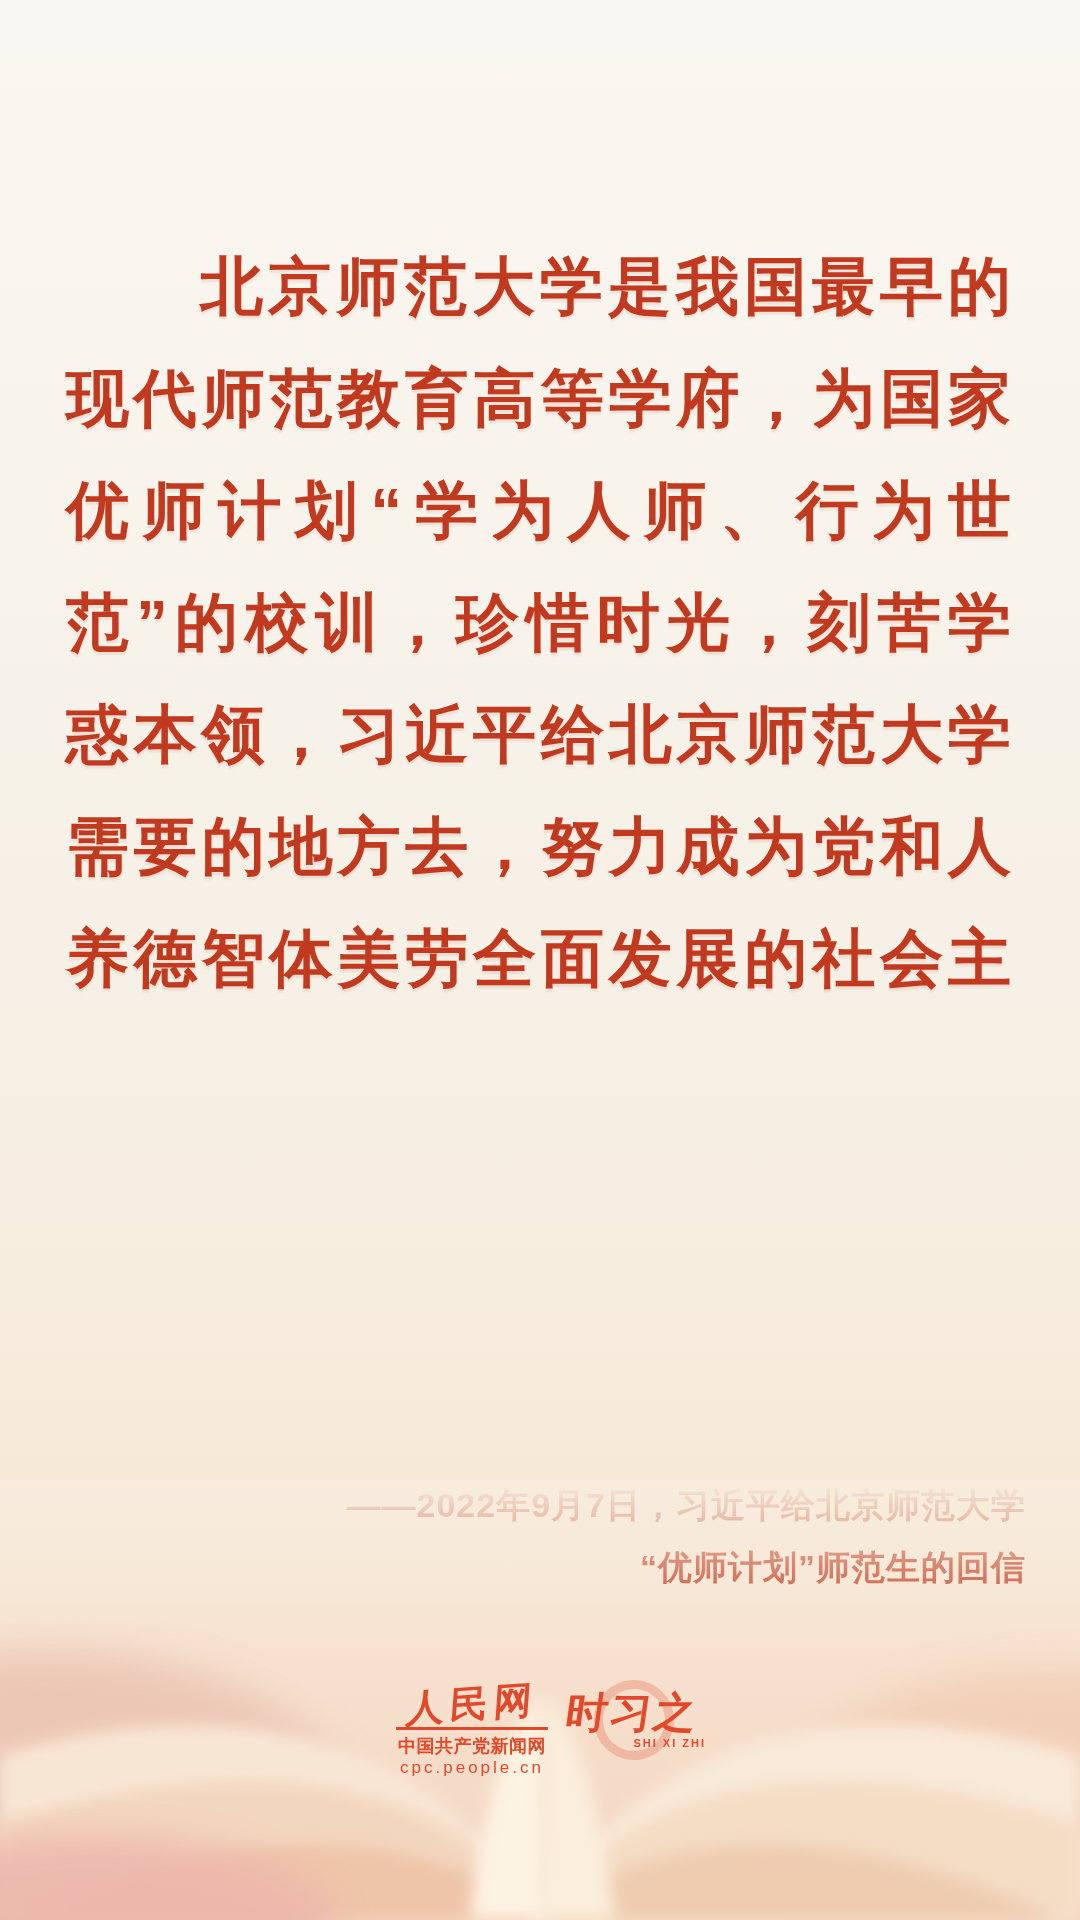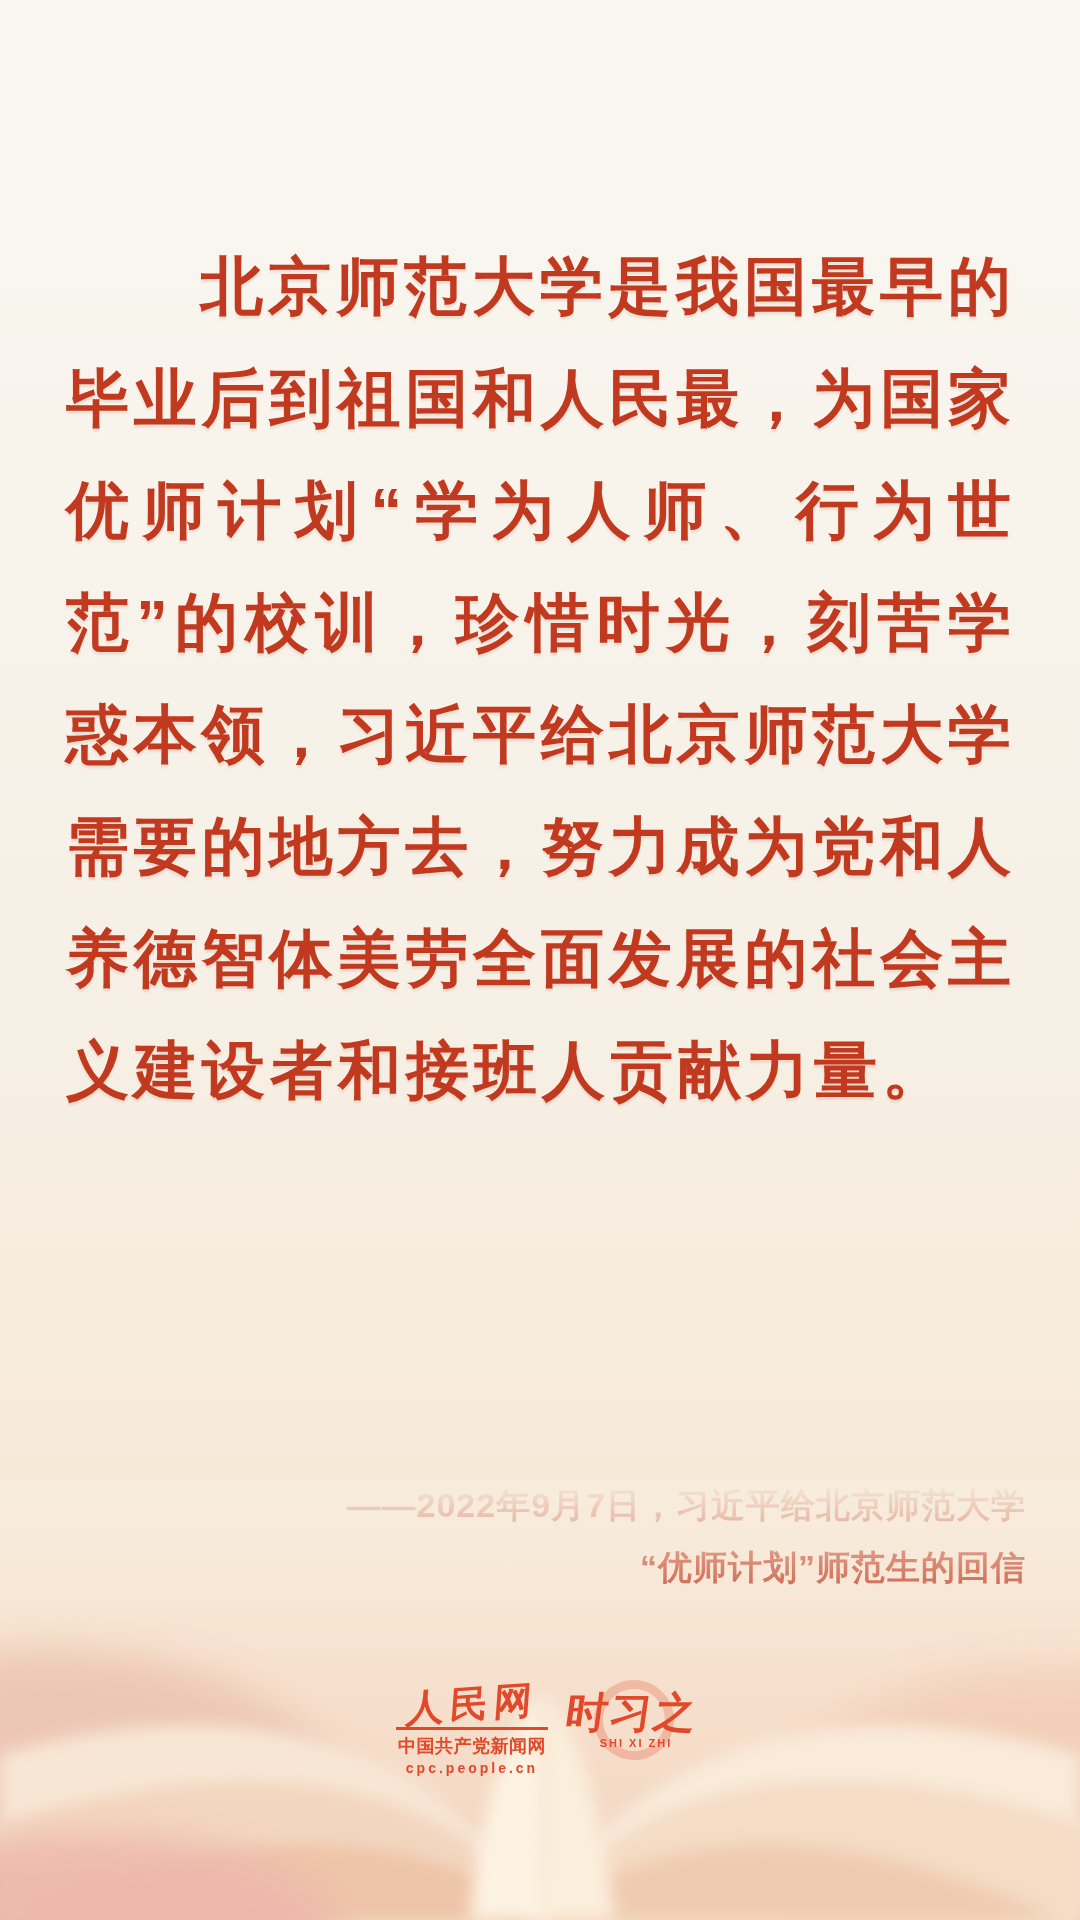--- a/index.html
+++ b/index.html
@@ -67,21 +67,21 @@
     letter-spacing:6px;
   }
   .people-underline{
     display:block;height:3px;background:var(--logo_red,#e2492b);
     margin:1px 2px 4px 2px;border:none;
   }
   .people-sitename{
     display:block;font-size:18px;font-weight:700;letter-spacing:0.5px;line-height:24px;
   }
   .people-url{
-    display:block;font-size:14px;font-weight:700;letter-spacing:3px;line-height:20px;
+    display:block;font-size:17px;font-weight:400;letter-spacing:3px;line-height:20px;
   }
   .shixizhi-logo{
     position:absolute;left:566px;top:1690px;width:140px;
     color:var(--logo_red,#e2492b);
   }
   .shixizhi-seal{
     position:absolute;left:28px;top:-10px;width:62px;height:62px;
     border:9px solid rgba(228,116,88,0.35);
     border-radius:50%;
     transform:rotate(-12deg);
@@ -89,37 +89,36 @@
   .shixizhi-title{
     position:relative;
     font-size:42px;font-weight:900;line-height:46px;
     transform:skewX(-8deg);
     letter-spacing:2px;
     white-space:nowrap;
   }
   .shixizhi-sub{
     position:relative;
     font-size:11px;font-weight:700;letter-spacing:2px;
-    text-align:center;line-height:14px;
+    text-align:right;line-height:14px;
   }
 </style>
 </head>
 <body>
 
 <div class="poster">
 
   <div class="quote-block">
     <div class="quote-line first">北京师范大学是我国最早的</div>
-    <div class="quote-line">毕业后到祖国和人民最，为国家</div>
+    <div class="quote-line">现代师范教育高等学府，为国家</div>
     <div class="quote-line">优师计划“学为人师、行为世</div>
     <div class="quote-line">范”的校训，珍惜时光，刻苦学</div>
     <div class="quote-line">惑本领，习近平给北京师范大学</div>
     <div class="quote-line">需要的地方去，努力成为党和人</div>
     <div class="quote-line">养德智体美劳全面发展的社会主</div>
-    <div class="quote-line last">义建设者和接班人贡献力量。</div>
   </div>
 
   <div class="attribution">
     <div class="attr-line">——2022年9月7日，习近平给北京师范大学</div>
     <div class="attr-line">“优师计划”师范生的回信</div>
   </div>
 
   <svg class="book-art" viewBox="0 0 1080 430" preserveAspectRatio="none" aria-hidden="true">
     <defs>
       <radialGradient id="glow" cx="50%" cy="100%" r="70%">

